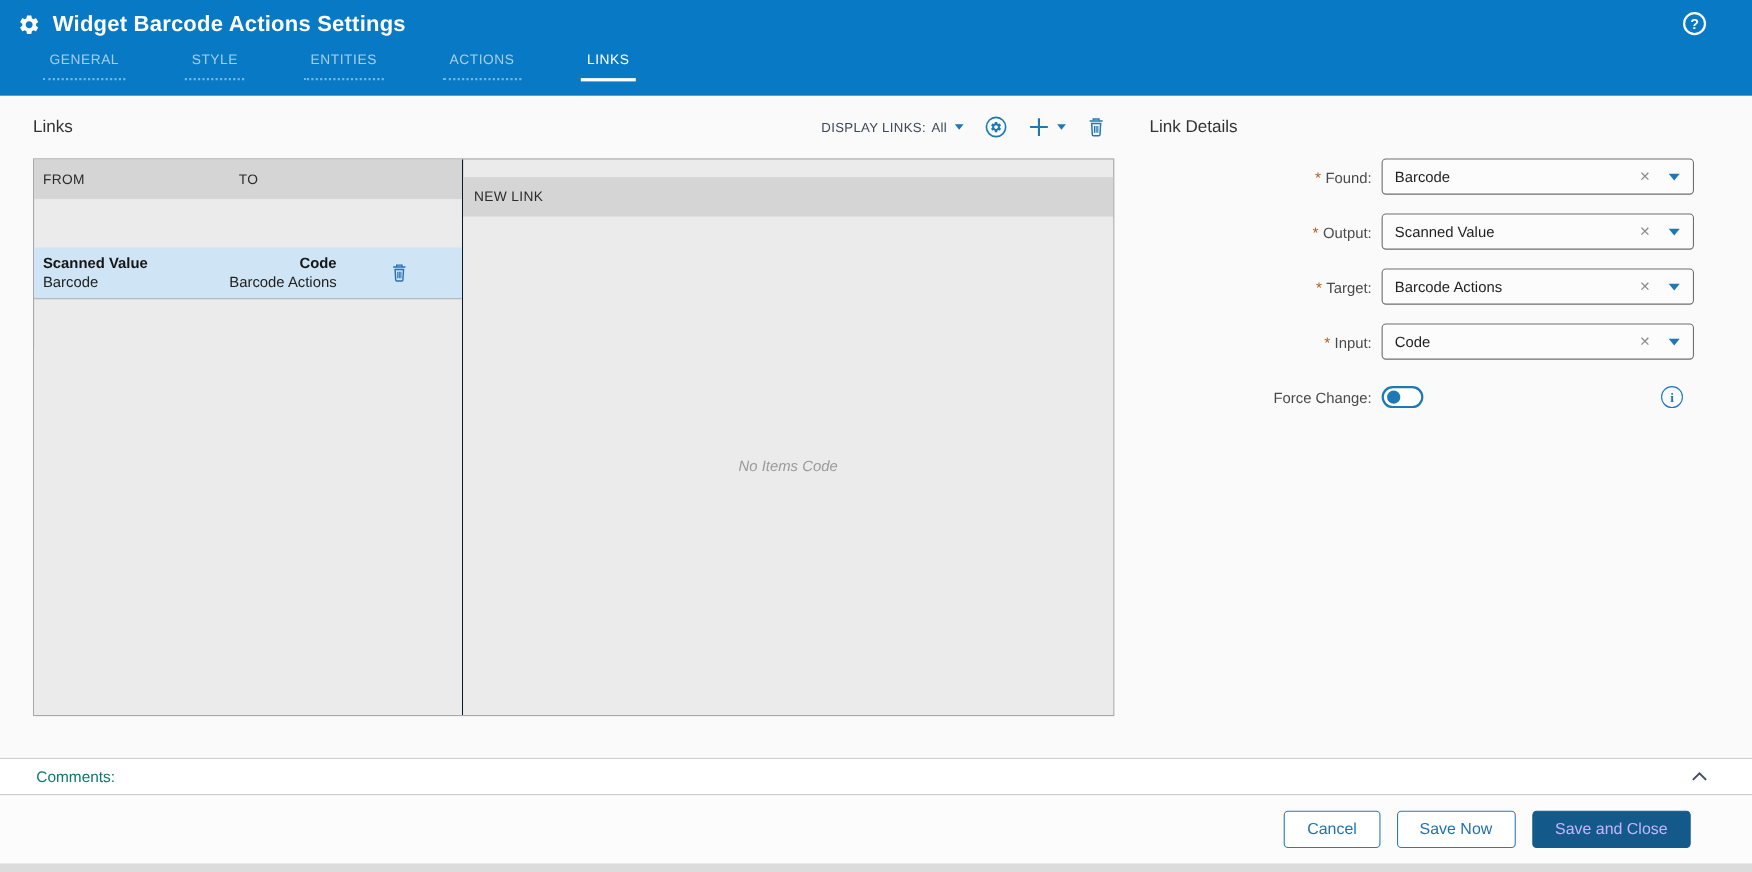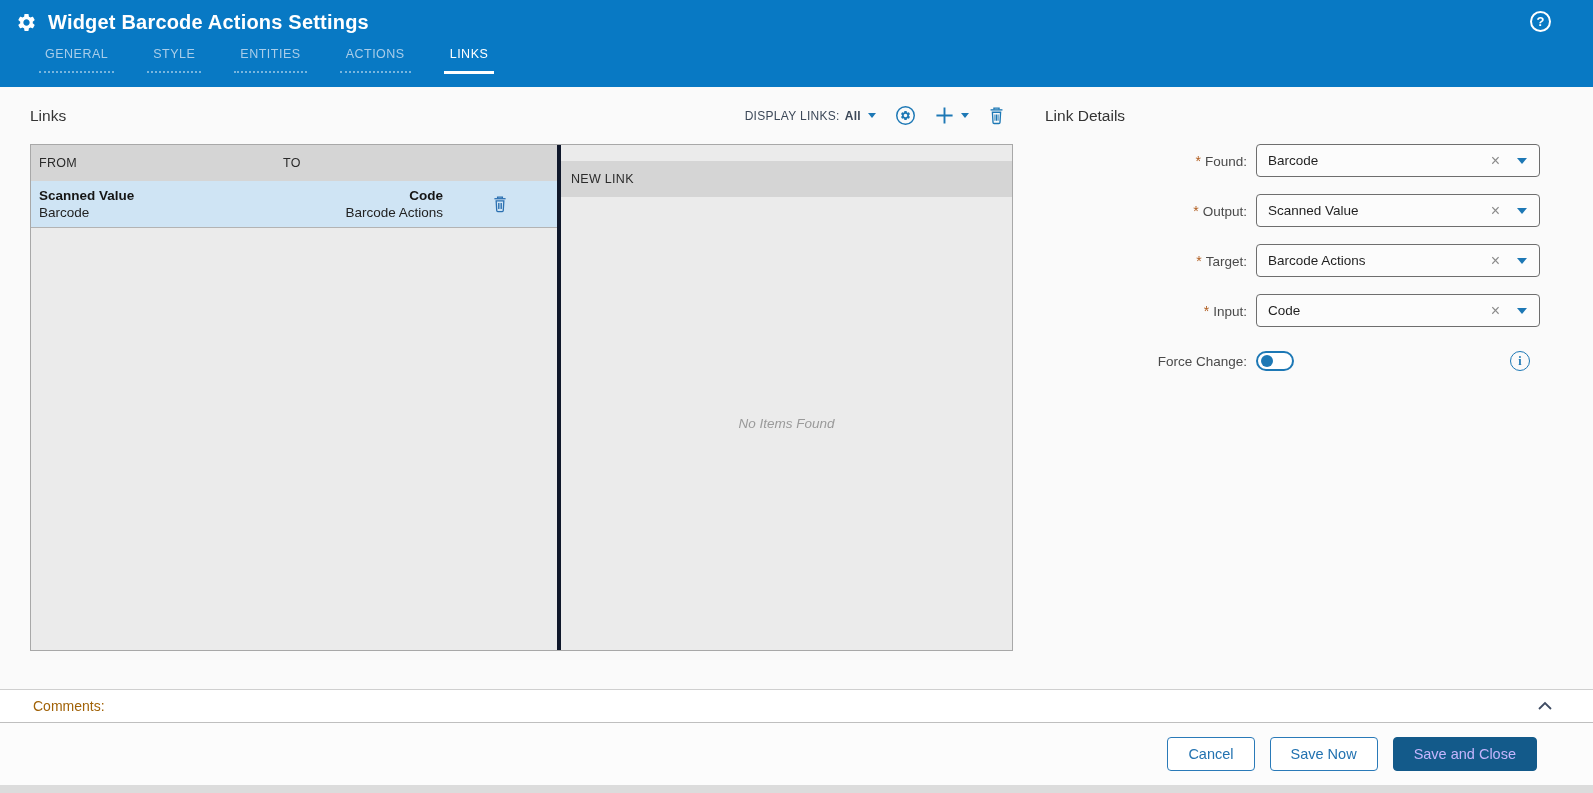--- a/index.html
+++ b/index.html
@@ -15,62 +15,62 @@
   .topbar { height: 87px; background: #0879c4; flex: 0 0 auto; position: relative; }
   .title-row { display: flex; align-items: center; padding: 11px 20px 0 16px; }
   .gear-icon-svg { width: 21px; height: 21px; fill: #ffffff; flex: 0 0 auto; }
   .dialog-title { color: #ffffff; font-size: 20px; font-weight: 600; margin-left: 11px; letter-spacing: .2px; }
   .help-icon {
     margin-left: auto; margin-right: 22px; width: 21px; height: 21px;
     border: 2px solid #fff; border-radius: 50%; color: #fff;
     display: flex; align-items: center; justify-content: center;
     font-size: 13px; font-weight: 700; cursor: pointer; margin-top: -2px;
   }
-  .tabs { display: flex; gap: 45px; margin: 13px 0 0 45px; }
+  .tabs { display: flex; gap: 66px; margin: 13px 0 0 45px; }
   .tab {
     position: relative; color: #a9cde9; font-size: 12.5px; letter-spacing: .5px;
     cursor: pointer; padding-bottom: 2px;
   }
   .tab::after {
     content: ""; position: absolute; left: -6px; right: -6px; bottom: -10px;
     border-top: 2px dotted rgba(255,255,255,.45);
   }
   .tab--active { color: #ffffff; }
   .tab--active::after { border-top: none; height: 3px; background: #ffffff; bottom: -11px; }
 
   
   .main { display: flex; height: 602px; flex: 0 0 auto; }
 
   .links-pane { margin-left: 30px; width: 983px; flex: 0 0 auto; display: flex; flex-direction: column; }
   .pane-head-row { height: 57px; display: flex; align-items: center; }
   .section-title { font-size: 15.5px; font-weight: 400; color: #333; }
   .links-toolbar { margin-left: auto; display: flex; align-items: center; gap: 19px; padding-right: 8px; }
   .display-links { display: flex; align-items: center; cursor: pointer; color: #3c4858; font-size: 12px; letter-spacing: .3px; }
-  .display-links .dl-value { margin-left: 5px; font-weight: bold; }
+  .display-links .dl-value { margin-left: 5px; }
   .caret-down {
     width: 0; height: 0; border-left: 4.5px solid transparent; border-right: 4.5px solid transparent;
     border-top: 5.5px solid #1d78b5; display: inline-block; margin-left: 7px;
   }
   .tool-icon { color: #1d78b5; cursor: pointer; display: flex; align-items: center; }
   .tool-icon svg { display: block; }
   .add-link { gap: 4px; }
 
   
   .links-table {
     height: 507px; border: 1px solid #a8a8a8; display: flex; background: #ebebeb;
   }
   .lt-panel { display: flex; flex-direction: column; }
-  .lt-panel--left { width: 530px; border-right: 4px solid #0f172a; }
+  .lt-panel--left { width: 390px; border-right: 1px solid #0f172a; gap: 44px; }
   .lt-panel--right { flex: 1; margin-top: 16px; }
   .lt-head {
     height: 36px; background: #d5d5d5; display: flex; align-items: center;
     font-size: 12.5px; color: #2b2b2b; letter-spacing: .3px; padding: 0 0 0 8px; flex: 0 0 auto;
   }
   .lt-head .col-from { flex: 1; }
-  .lt-head .col-to { width: 160px; text-align: left; }
+  .lt-head .col-to { width: 160px; text-align: center; }
   .lt-head .col-action { width: 114px; }
   .link-row {
     display: flex; align-items: center; background: #cfe4f4; border-bottom: 1px solid #b3b3b3;
     padding: 6px 0 6px 8px; cursor: pointer; flex: 0 0 auto; min-height: 47px;
   }
   .link-row .col-from { flex: 1; }
   .link-row .col-to { width: 160px; text-align: right; }
   .link-row .col-action { width: 114px; display: flex; justify-content: center; }
   .cell-primary { font-size: 13.5px; font-weight: 700; color: #151515; line-height: 17px; }
   .cell-secondary { font-size: 13.5px; color: #222; line-height: 17px; }
@@ -109,21 +109,21 @@
     display: flex; align-items: center; justify-content: center;
     font-size: 12px; font-weight: 700; font-family: "Liberation Serif", "DejaVu Serif", serif;
     cursor: pointer;
   }
 
   
   .comments-bar {
     height: 34px; background: #ffffff; border-top: 1px solid #cfcfcf; border-bottom: 1px solid #bfbfbf;
     display: flex; align-items: center; padding: 0 38px 0 33px; cursor: pointer; flex: 0 0 auto;
   }
-  .comments-label { font-size: 14px; color: #a16207; }
+  .comments-label { font-size: 14px; color: #0f766e; }
   .chevron-up { margin-left: auto; color: #3f4c63; display: flex; cursor: pointer; }
 
   
   .footer { flex: 1; background: #fcfcfc; display: flex; justify-content: flex-end; align-items: flex-start; padding: 14px 56px 0 0; gap: 15px; }
   .btn {
     height: 34px; border-radius: 4px; font-size: 14.5px; padding: 0 20px;
     font-family: "Liberation Sans", sans-serif; cursor: pointer;
   }
   .btn--outline { background: #ffffff; border: 1px solid #2a7ab8; color: #2272b0; }
   .btn--primary { background: #135a8a; border: 1px solid #135a8a; color: #c4b5fd; }
@@ -215,21 +215,21 @@
             </div>
           </div>
           <div class="lt-body"></div>
         </div>
 
         <div class="lt-panel lt-panel--right">
           <div class="lt-head">
             <span style="padding-left:2px;">NEW LINK</span>
           </div>
           <div class="lt-body lt-body--center">
-            <span class="empty-text">No Items Found</span>
+            <span class="empty-text">No Items Code</span>
           </div>
         </div>
       </div>
     </section>
 
     <aside class="details-pane">
       <div class="pane-head-row">
         <h2 class="section-title">Link Details</h2>
       </div>
 

